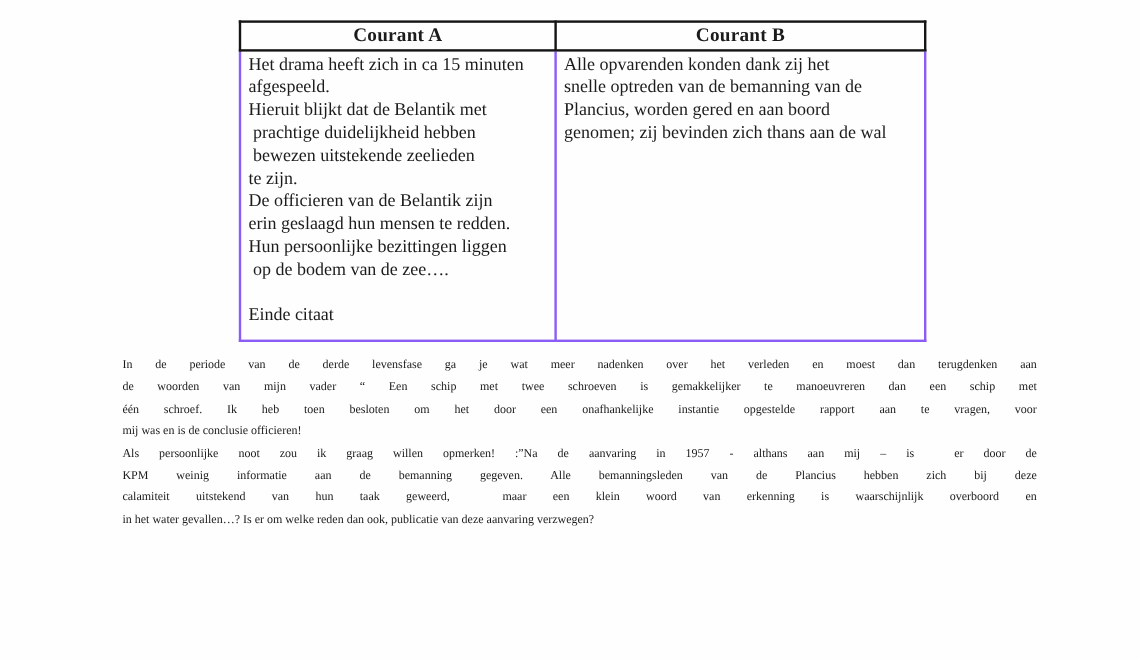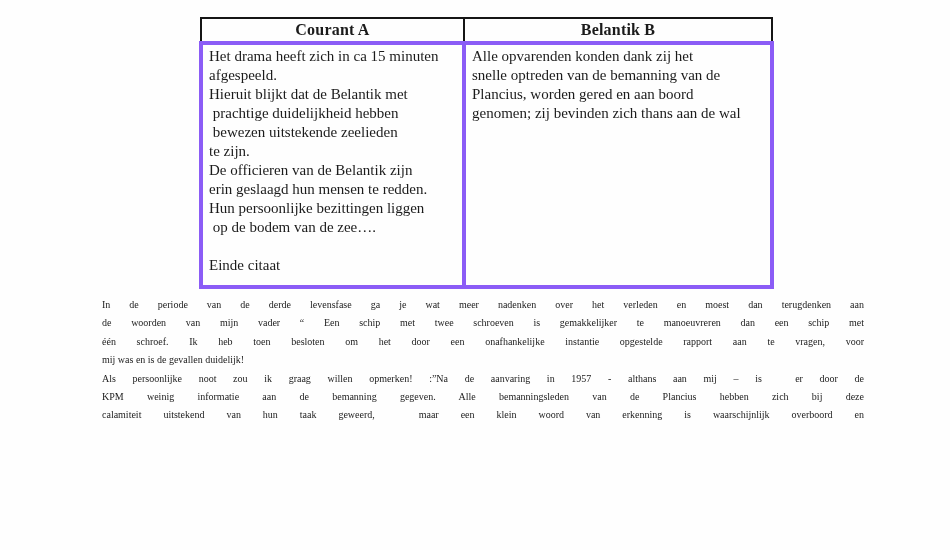--- a/index.html
+++ b/index.html
@@ -31,21 +31,21 @@
     border: 2px solid #151515;
     font-size: 16px;
     font-weight: bold;
     text-align: center;
     vertical-align: middle;
     height: 20px;
     padding: 1px 4px;
     letter-spacing: 0.2px;
   }
   table.courant-table td {
-    border: 4px solid #8b5cf6;
+    border: 2px solid #8b5cf6;
     vertical-align: top;
     padding: 2px 5px 2px 6px;
     font-size: 15px;
     line-height: 19px;
     height: 236px;
     white-space: pre-line;
     text-align: left;
   }
   .bodytext {
     position: absolute;
@@ -75,21 +75,21 @@
 <div class="page">
 
   <table class="courant-table">
     <colgroup>
       <col class="col-a">
       <col class="col-b">
     </colgroup>
     <tbody>
         <tr>
       <th>Courant A</th>
-      <th>Belantik B</th>
+      <th>Courant B</th>
     </tr>
     <tr>
       <td>Het drama heeft zich in ca 15 minuten
 afgespeeld.
 Hieruit blijkt dat de Belantik met
 &nbsp;prachtige duidelijkheid hebben
 &nbsp;bewezen uitstekende zeelieden
 te zijn.
 De officieren van de Belantik zijn
 erin geslaagd hun mensen te redden.
@@ -102,19 +102,20 @@
 Plancius, worden gered en aan boord
 genomen; zij bevinden zich thans aan de wal</td>
     </tr>
   </tbody>
     </table>
 
   <div class="bodytext">
     <div class="jblock">In de periode van de derde levensfase ga je wat meer nadenken over het verleden en moest dan terugdenken aan
 de woorden van mijn vader “ Een schip met twee schroeven is gemakkelijker te manoeuvreren dan een schip met
 één schroef. Ik heb toen besloten om het door een onafhankelijke instantie opgestelde rapport aan te vragen, voor</div>
-    <div class="nline">mij was en is de gevallen duidelijk!</div>
+    <div class="nline">mij was en is de conclusie officieren!</div>
     <div class="jblock">Als persoonlijke noot zou ik graag willen opmerken! :”Na de aanvaring in 1957 - althans aan mij – is &nbsp;er door de
 KPM weinig informatie aan de bemanning gegeven. Alle bemanningsleden van de Plancius hebben zich bij deze
 calamiteit uitstekend van hun taak geweerd, &nbsp;maar een klein woord van erkenning is waarschijnlijk overboord en</div>
+    <div class="nline">in het water gevallen…? Is er om welke reden dan ook, publicatie van deze aanvaring verzwegen?</div>
   </div>
 
 </div>
 
 </body></html>

